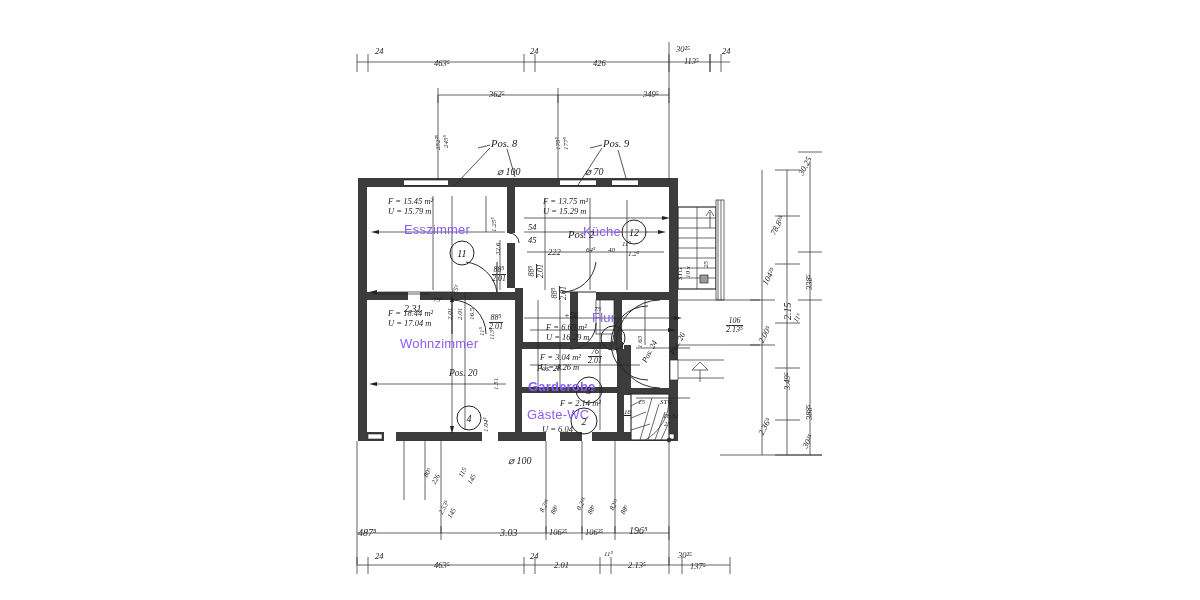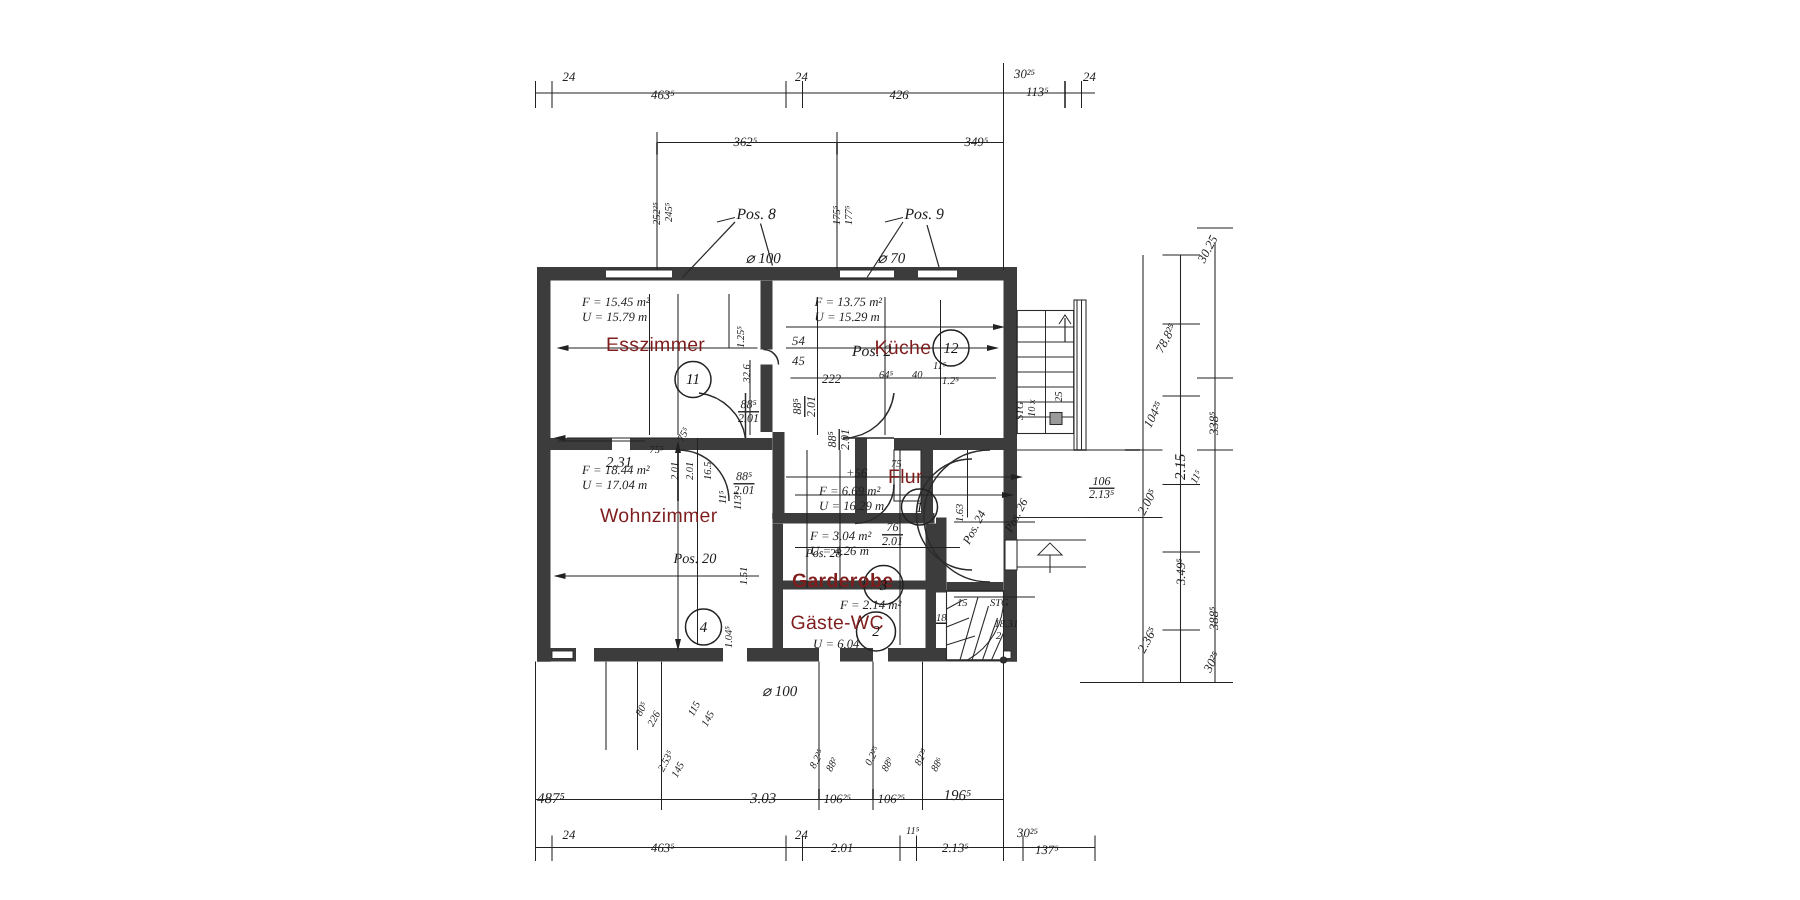--- a/index.html
+++ b/index.html
@@ -1,19 +1,19 @@
 <!DOCTYPE html>
 <html><head>
 <meta charset="utf-8">
 <style>
   html,body{margin:0;padding:0;background:#ffffff;}
   body{width:1200px;height:600px;overflow:hidden;font-family:"Liberation Sans",sans-serif;}
   #stage{position:relative;width:1200px;height:600px;background:#ffffff;}
   .plan-svg{position:absolute;left:0;top:0;width:1200px;height:600px;}
-  .rm-label{position:absolute;font-family:"Liberation Sans",sans-serif;color:#7f1d1d;white-space:nowrap;}
+  .rm-label{position:absolute;font-family:"Liberation Sans",sans-serif;color:#8b5cf6;white-space:nowrap;}
   .rm-name{font-size:13px;letter-spacing:.2px;}
   .rm-area{font-family:"Liberation Serif",serif;font-size:8.5px;font-style:italic;line-height:1.18;color:#222;}
   .dimtxt{position:absolute;font-family:"Liberation Serif",serif;font-size:8.5px;font-style:italic;color:#1d1d1d;white-space:nowrap;}
   .dimtxt.sm{font-size:7px;}
   .dimtxt.lg{font-size:10px;}
   .rot90{transform-origin:0 0;transform:rotate(-90deg);}
   .rot65{transform-origin:0 0;transform:rotate(-62deg);}
   .poslbl{position:absolute;font-family:"Liberation Serif",serif;font-style:italic;font-size:10.5px;color:#1a1a1a;white-space:nowrap;}
   .circnum{position:absolute;font-family:"Liberation Serif",serif;font-style:italic;font-size:10px;color:#111;
            display:flex;align-items:center;justify-content:center;}

